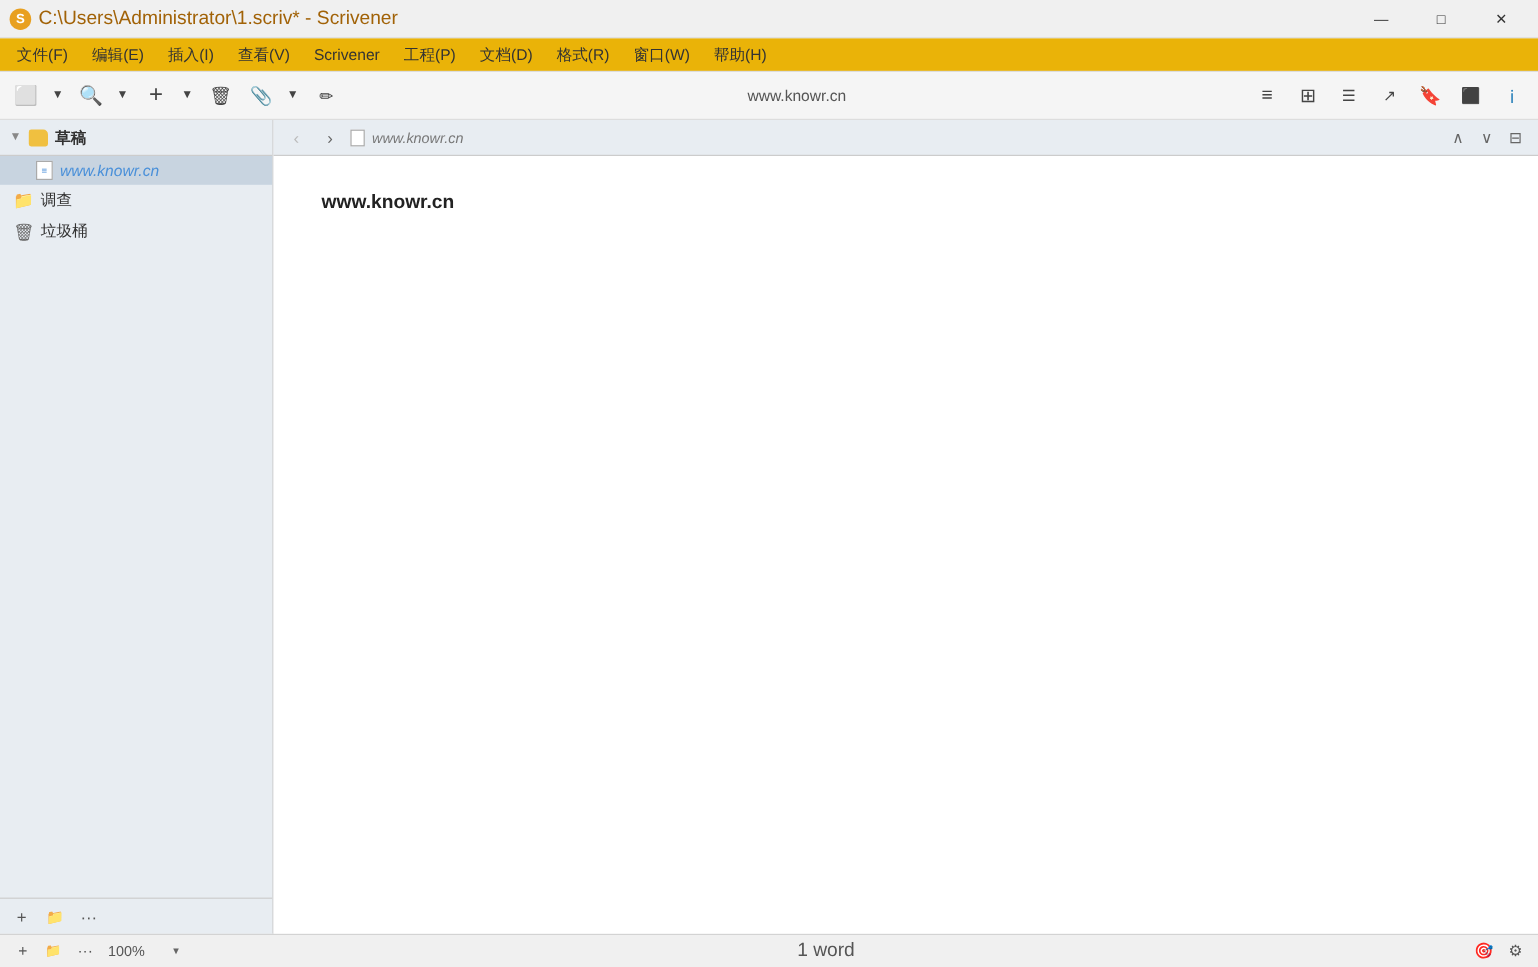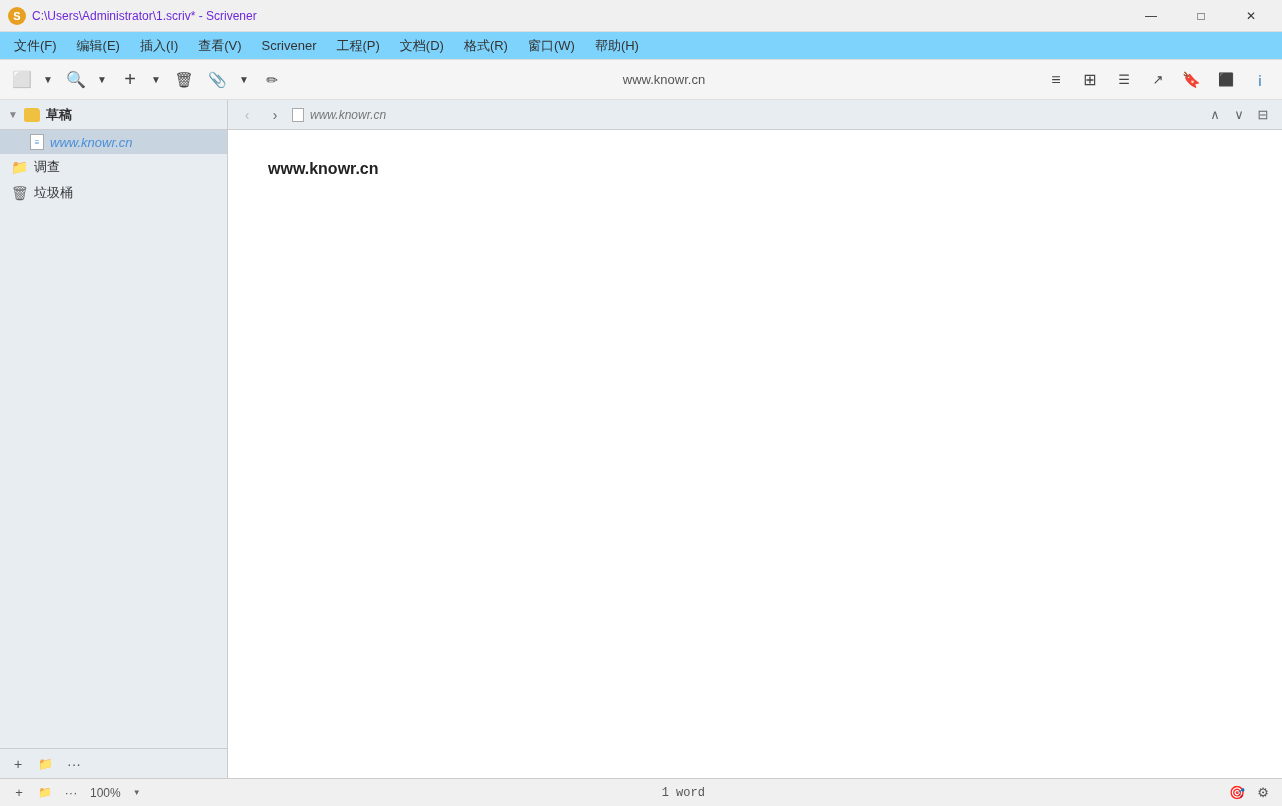--- a/index.html
+++ b/index.html
@@ -21,41 +21,41 @@
       gap: 6px;
     }
     #app-icon {
       width: 18px; height: 18px;
       background: #e8a020;
       border-radius: 50%;
       display: flex; align-items: center; justify-content: center;
       font-size: 11px; font-weight: bold; color: white;
     }
     #title-text {
-      font-size: 12px;
-      color: #6d28d9;
+      font-size: 16px;
+      color: #a16207;
     }
     #window-controls {
       display: flex;
       gap: 4px;
     }
     .win-btn {
       width: 46px; height: 32px;
       display: flex; align-items: center; justify-content: center;
       cursor: pointer;
       font-size: 12px;
       color: #333;
       background: transparent;
       border: none;
     }
 
     
     #menu-bar {
       height: 28px;
-      background: #7dd3fc;
+      background: #eab308;
       display: flex;
       align-items: center;
       padding: 0 4px;
       border-bottom: 1px solid #ddd;
     }
     .menu-item {
       padding: 4px 10px;
       font-size: 13px;
       color: #333;
       cursor: pointer;
@@ -274,34 +274,33 @@
       width: 22px; height: 22px;
       display: flex; align-items: center; justify-content: center;
       cursor: pointer;
       font-size: 13px;
       color: #555;
       border-radius: 3px;
     }
     #zoom-control {
       display: flex;
       align-items: center;
-      gap: 8px;
+      gap: 18px;
       font-size: 12px;
       color: #555;
       text-align: right;
     }
     .zoom-dropdown {
       cursor: pointer;
       padding: 2px 4px;
       border-radius: 2px;
     }
     #status-center {
-      font-size: 12px;
+      font-size: 16px;
       color: #555;
-      font-family: Liberation Mono, monospace;
     }
     #status-right {
       display: flex;
       align-items: center;
       gap: 4px;
     }
 
     
     #editor-content::-webkit-scrollbar { width: 12px; }
     #editor-content::-webkit-scrollbar-track { background: #f0f0f0; }

